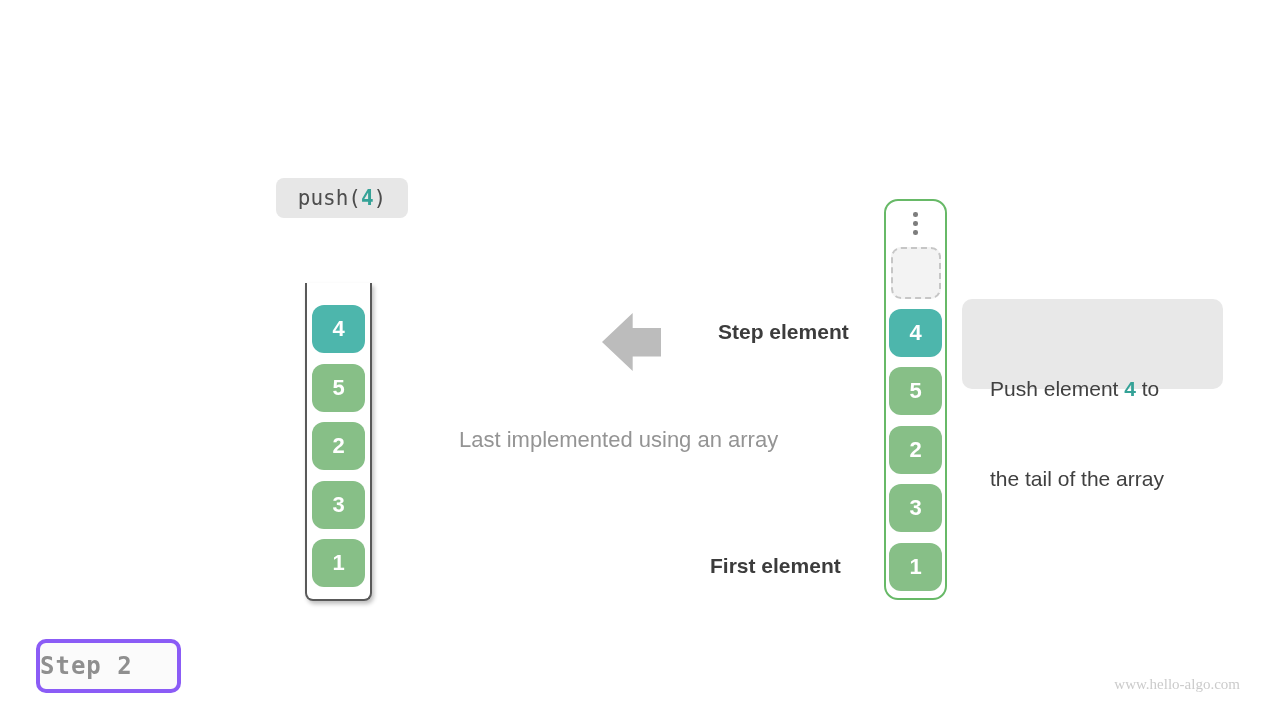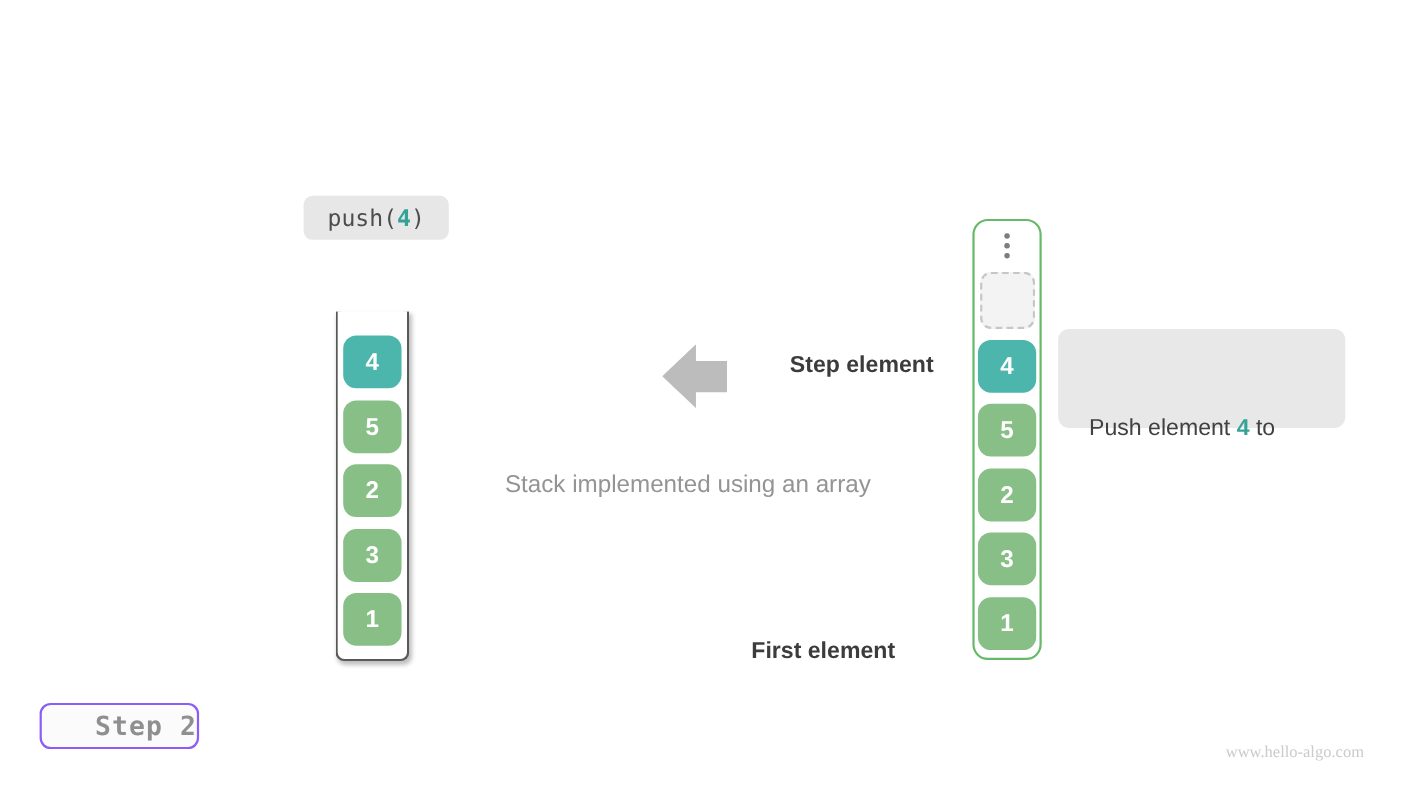--- a/index.html
+++ b/index.html
@@ -53,37 +53,37 @@
 
   
   .arrow-left{
     position:absolute;left:602px;top:313px;width:59px;height:58px;
     background:#bcbcbc;
     clip-path:polygon(0 50%,52% 0,52% 26%,100% 26%,100% 75%,52% 75%,52% 100%);
   }
 
   .bold-label{position:absolute;font-size:21px;font-weight:bold;color:#3c3c3c;}
   .label-last{left:718px;top:320px;}
-  .label-first{left:683px;top:554px;margin-top:26px;}
+  .label-first{left:710px;top:554px;}
   .caption{position:absolute;left:459px;top:427px;font-size:22px;color:#949494;}
 
   
   .callout{
     position:absolute;left:962px;top:267px;width:261px;height:90px;
     background:#e8e8e8;border-radius:10px;box-sizing:border-box;
     padding:15px 0 0 28px;font-size:21px;color:#404040;line-height:30px;
     white-space:pre;
     margin-top:32px;
   }
 
   
   .step-box{
-    position:absolute;left:36px;top:639px;width:145px;height:42px;
-    background:#fbfbfb;border:2px solid #8b5cf6;border-radius:10px;box-sizing:border-box;
-    display:flex;align-items:center;justify-content:flex-end;
+    position:absolute;left:36px;top:639px;width:145px;height:54px;
+    background:#fbfbfb;border:4px solid #8b5cf6;border-radius:10px;box-sizing:border-box;
+    display:flex;align-items:center;justify-content:flex-start;
     font-family:"DejaVu Sans Mono","Liberation Mono",monospace;
     font-size:24px;font-weight:bold;color:#8f8f8f;letter-spacing:1px;white-space:pre;
   }
 
   .watermark{
     position:absolute;right:40px;top:676px;
     font-family:Liberation Serif, serif;
     font-size:15px;color:#cbcbcb;
   }
 </style>
@@ -96,38 +96,39 @@
   <div class="cell teal">4</div>
   <div class="cell">5</div>
   <div class="cell">2</div>
   <div class="cell">3</div>
   <div class="cell">1</div>
 </div>
 
 <div class="arrow-left"></div>
 
 <div class="bold-label label-last">Step element</div>
-<div class="caption">Stack implemented using an array</div>
+<div class="caption">Last implemented using an array</div>
 <div class="bold-label label-first">First element</div>
 
 <div class="right-frame">
   <div class="dots">
       <i></i>
       <i></i>
       <i></i>
     </div>
   <div class="dashed-cell"></div>
   <div class="right-cells">
     <div class="cell teal">4</div>
     <div class="cell">5</div>
     <div class="cell">2</div>
     <div class="cell">3</div>
     <div class="cell">1</div>
   </div>
 </div>
 
 <div class="callout">
   <div><span>Push element </span><span class="accent">4</span><span> to</span></div>
+  <div>the tail of the array</div>
 </div>
 
 <div class="step-box"><span>Step 2</span></div>
 
 <div class="watermark">www.hello-algo.com</div>
 
 </body></html>

